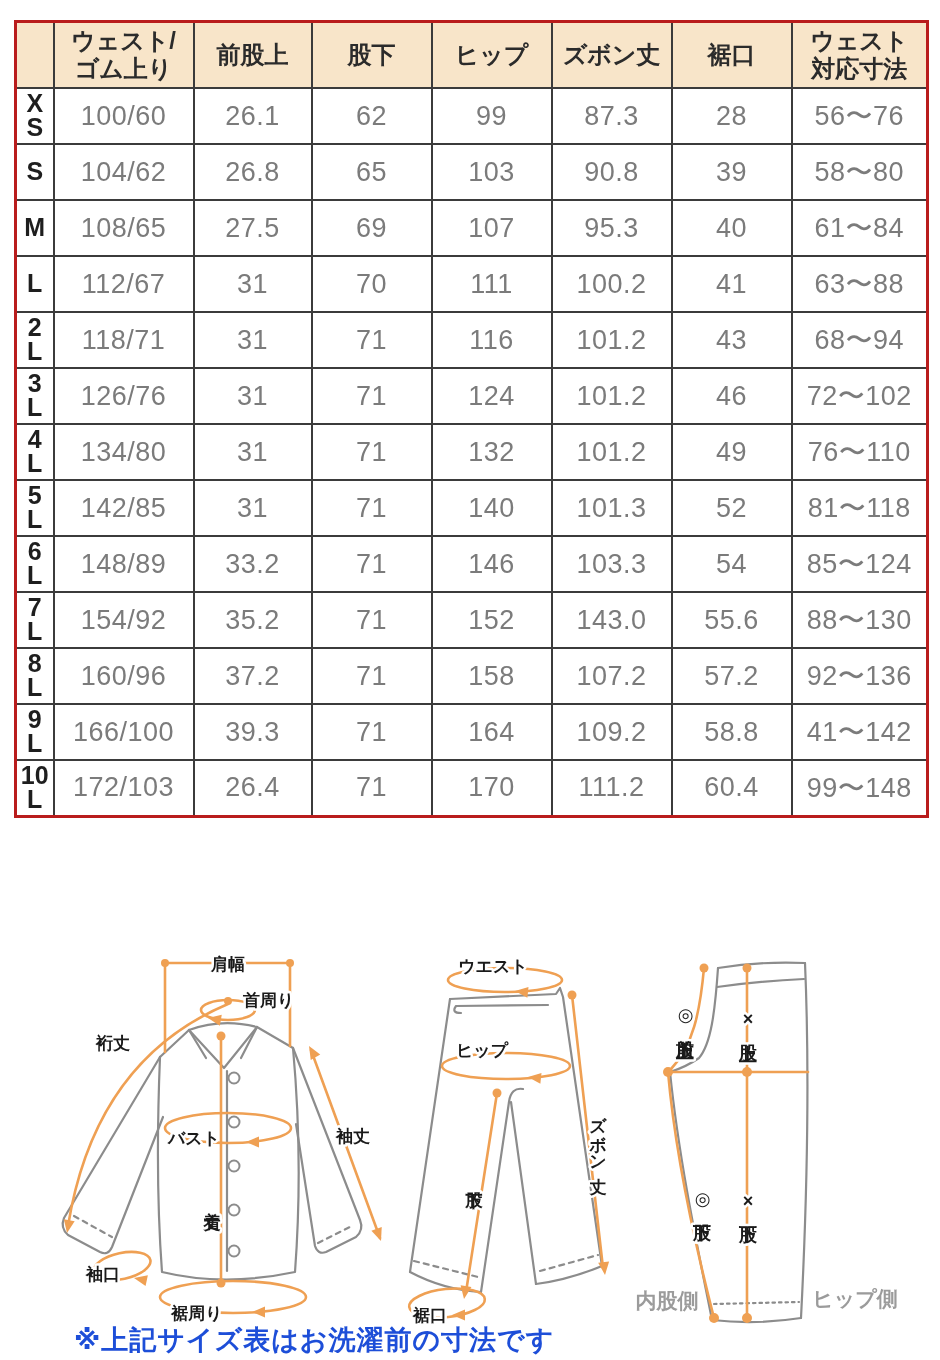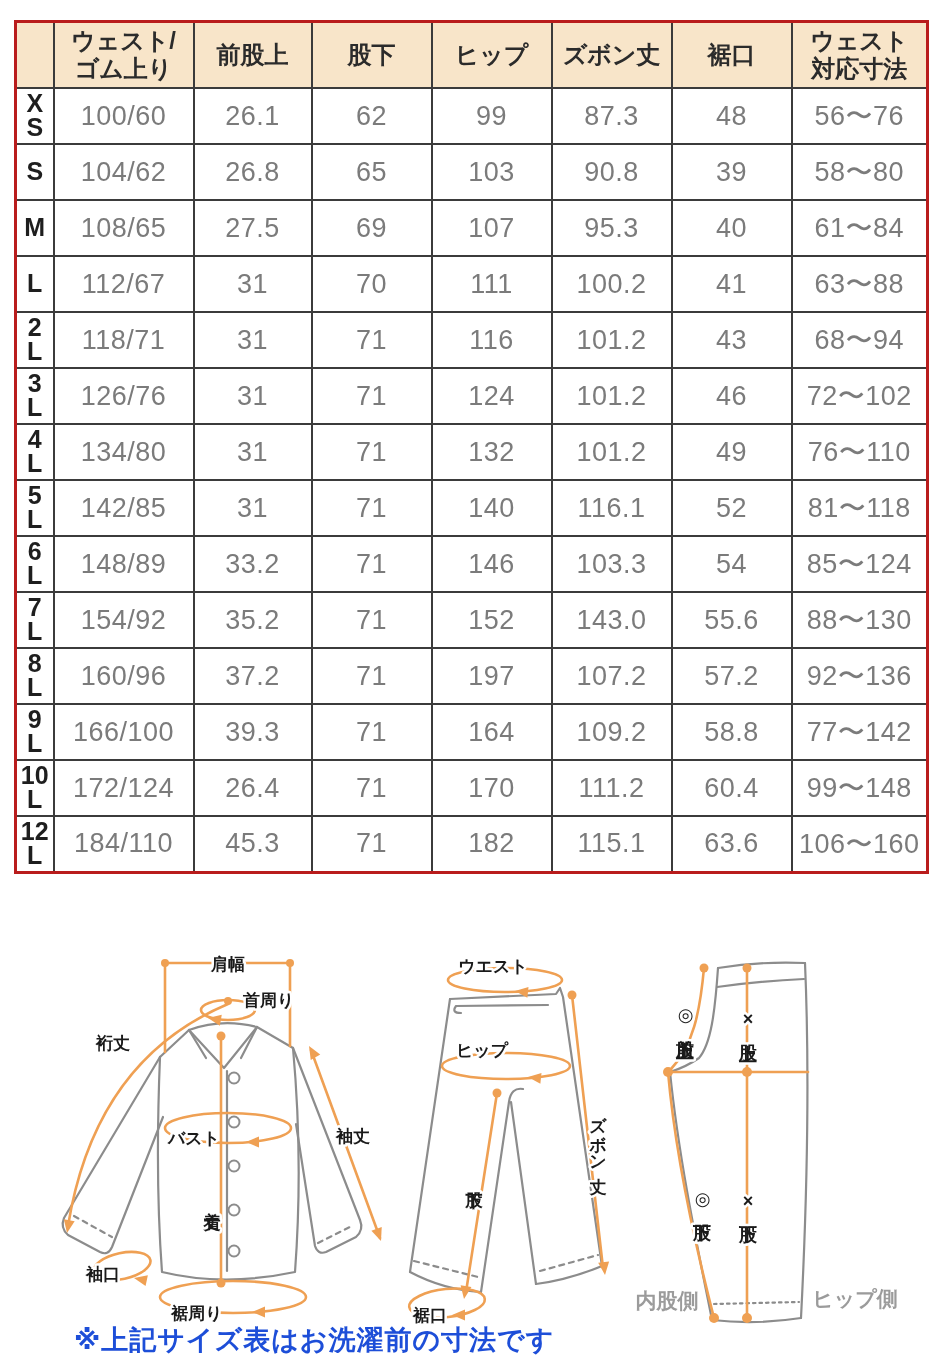--- a/index.html
+++ b/index.html
@@ -82,21 +82,21 @@
   </thead>
   <tbody id="table-body">
       <tr>
         <th>X
 S</th>
         <td>100/60</td>
         <td>26.1</td>
         <td>62</td>
         <td>99</td>
         <td>87.3</td>
-        <td>48</td>
+        <td>28</td>
         <td>56〜76</td>
       </tr>
       <tr>
         <th>S</th>
         <td>104/62</td>
         <td>26.8</td>
         <td>65</td>
         <td>103</td>
         <td>90.8</td>
         <td>39</td>
@@ -155,21 +155,21 @@
         <td>49</td>
         <td>76〜110</td>
       </tr>
       <tr>
         <th>5
 L</th>
         <td>142/85</td>
         <td>31</td>
         <td>71</td>
         <td>140</td>
-        <td>116.1</td>
+        <td>101.3</td>
         <td>52</td>
         <td>81〜118</td>
       </tr>
       <tr>
         <th>6
 L</th>
         <td>148/89</td>
         <td>33.2</td>
         <td>71</td>
         <td>146</td>
@@ -187,57 +187,46 @@
         <td>143.0</td>
         <td>55.6</td>
         <td>88〜130</td>
       </tr>
       <tr>
         <th>8
 L</th>
         <td>160/96</td>
         <td>37.2</td>
         <td>71</td>
-        <td>197</td>
+        <td>158</td>
         <td>107.2</td>
         <td>57.2</td>
         <td>92〜136</td>
       </tr>
       <tr>
         <th>9
 L</th>
         <td>166/100</td>
         <td>39.3</td>
         <td>71</td>
         <td>164</td>
         <td>109.2</td>
         <td>58.8</td>
-        <td>77〜142</td>
+        <td>41〜142</td>
       </tr>
       <tr>
         <th>10
 L</th>
-        <td>172/124</td>
+        <td>172/103</td>
         <td>26.4</td>
         <td>71</td>
         <td>170</td>
         <td>111.2</td>
         <td>60.4</td>
         <td>99〜148</td>
-      </tr>
-      <tr>
-        <th>12
-L</th>
-        <td>184/110</td>
-        <td>45.3</td>
-        <td>71</td>
-        <td>182</td>
-        <td>115.1</td>
-        <td>63.6</td>
-        <td>106〜160</td>
       </tr>
     </tbody>
 </table>
 
 <svg class="diagrams" width="940" height="415" viewBox="0 945 940 415">
 
   <g>
 
     <path class="outline" d="M160,1057 L189,1030 Q222,1018 257,1027 L293,1048"></path>
     <path class="outline" d="M160,1057 C157,1130 157,1205 162,1272 Q224,1287 295,1272 C300,1205 300,1125 293,1048"></path>

